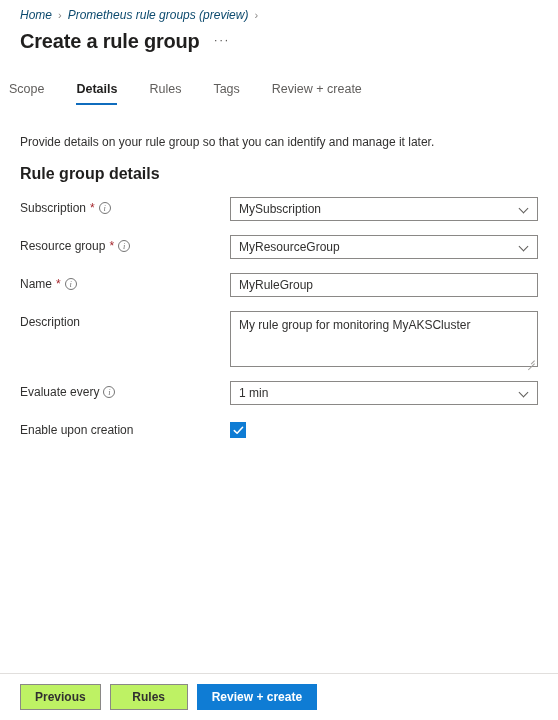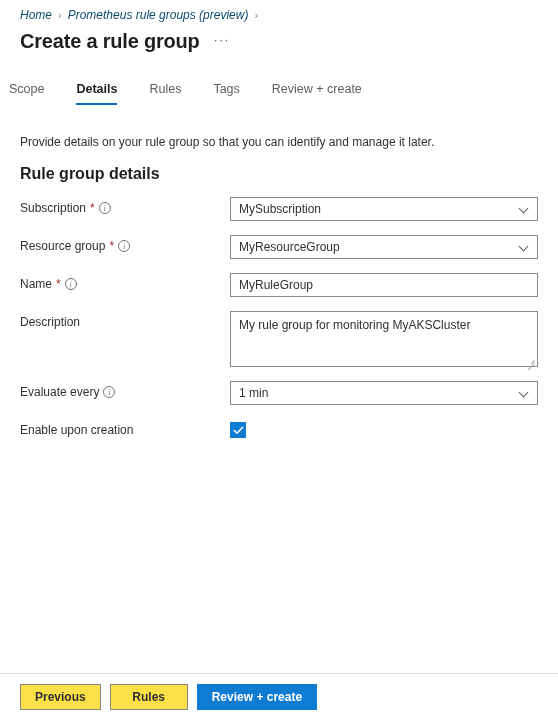--- a/index.html
+++ b/index.html
@@ -247,21 +247,21 @@
   }
   .btn {
     height: 26px;
     min-width: 78px;
     box-sizing: border-box;
     padding: 0 14px;
     font-size: 12px;
     font-weight: bold;
     font-family: "Liberation Sans", sans-serif;
     border: 1px solid #8a8886;
-    background: #fde047;
+    background: #bef264;
     color: #323130;
     cursor: pointer;
     display: inline-flex;
     align-items: center;
     justify-content: center;
     white-space: nowrap;
   }
   .btn.primary {
     background: #0f7cd4;
     border-color: #0f7cd4;

